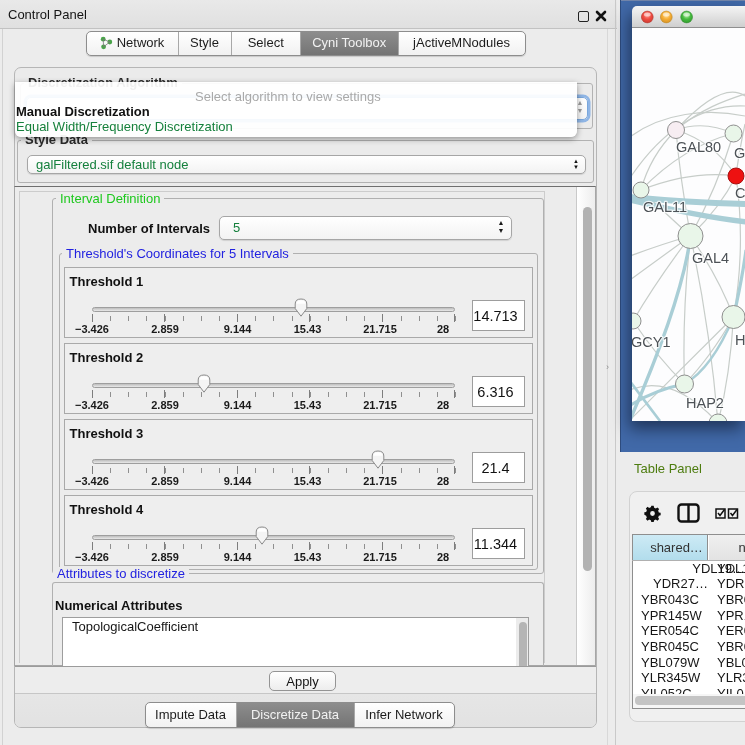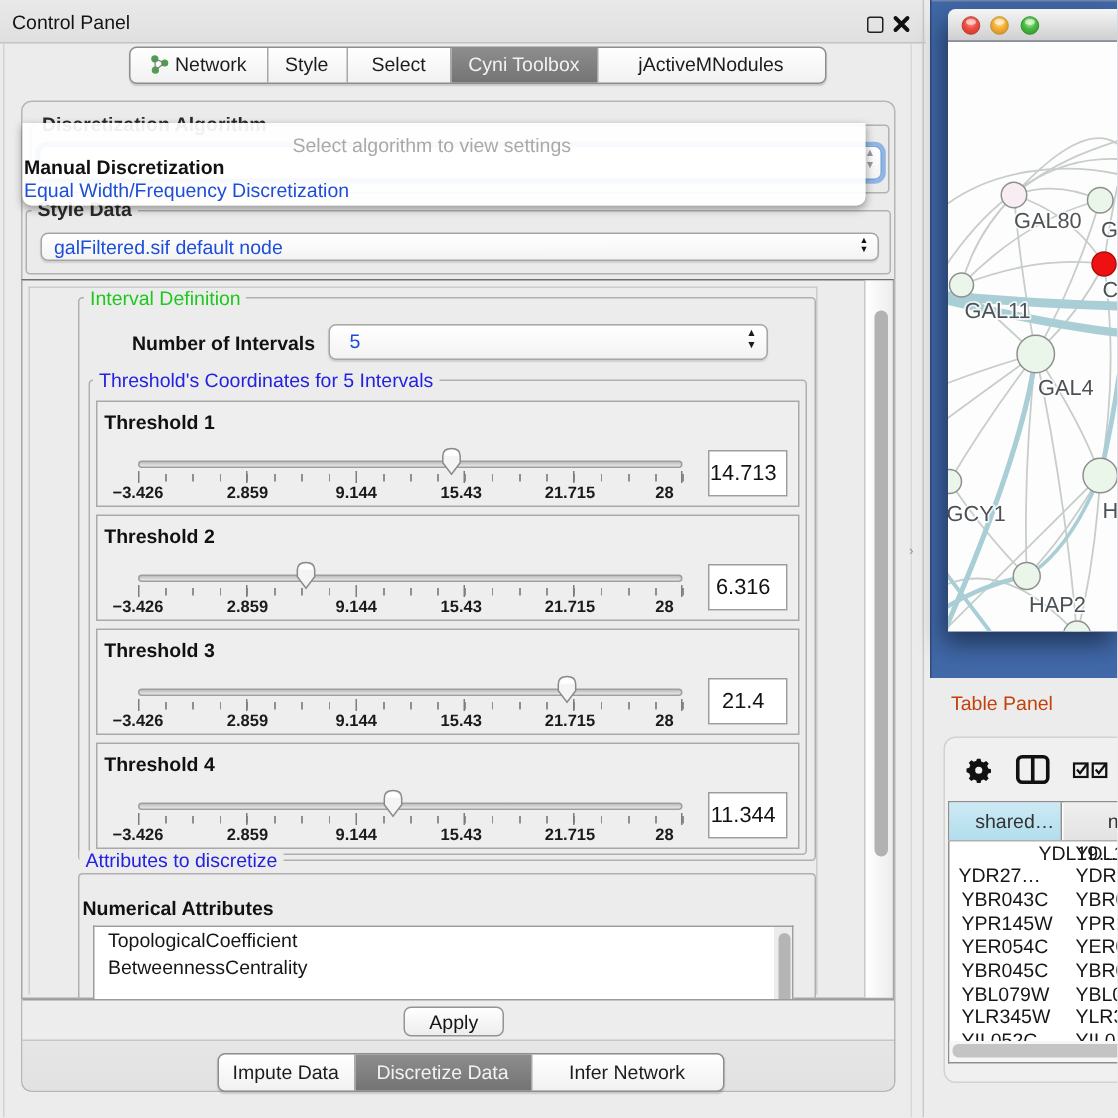--- a/index.html
+++ b/index.html
@@ -1,19 +1,19 @@
 <!DOCTYPE html>
 <html><head>
 <meta charset="utf-8">
 <style>
 html,body{margin:0;padding:0;}
 body{width:745px;height:745px;overflow:hidden;font-family:"Liberation Sans",sans-serif;background:#ececec;}
 #page{position:relative;width:745px;height:745px;overflow:hidden;background:#ececec;}
 .ab{position:absolute;}
-.t13{font-size:13px;color:#1d4ed8;line-height:15px;white-space:nowrap;}
+.t13{font-size:13px;color:#15803d;line-height:15px;white-space:nowrap;}
 .b13{font-size:13px;font-weight:bold;color:#111;line-height:15px;white-space:nowrap;}
 .gbox{position:absolute;border:1px solid #b2b2b2;border-radius:3px;}
 .glab{position:absolute;background:#ececec;padding:0 4px;font-size:13px;line-height:14px;white-space:nowrap;}
 .combo{position:absolute;background:linear-gradient(#ffffff,#f3f3f3);border:1px solid #a6a6a6;border-radius:5px;box-shadow:0 1px 1px rgba(0,0,0,0.12);}
 .seg{position:absolute;background:linear-gradient(#ffffff,#f1f1f1);border:1px solid #8d8d8d;border-radius:5px;box-shadow:0 1px 1px rgba(0,0,0,0.15);display:flex;}
 .seg .s{font-size:13px;color:#1c1c1c;text-align:center;line-height:22px;border-right:1px solid #a8a8a8;white-space:nowrap;}
 .seg .s:last-child{border-right:none;}
 .seg .on{background:linear-gradient(#8d8d8d,#747474);color:#f2f2f2;}
 .tbox{position:absolute;left:63.5px;width:467px;height:69px;border:1px solid #a9a9a9;background:#eeeeee;}
 .tlab{position:absolute;left:5px;top:6px;font-size:13px;font-weight:bold;color:#111;}
@@ -50,21 +50,21 @@
 <div class="seg" style="left:85.5px;top:30.5px;height:23px;">
   <div class="s" style="width:91px;"><svg width="13" height="14" viewBox="0 0 13 14" style="vertical-align:-3px;margin-right:4px;">
           <circle cx="3.2" cy="3.2" r="2.4" fill="#49a349"></circle>
           <circle cx="9.8" cy="6" r="2.4" fill="#49a349"></circle>
           <circle cx="3.6" cy="10.8" r="2.4" fill="#49a349"></circle>
           <path d="M3.2 3.2 L9.8 6 L3.6 10.8 M3.2 3.2 L3.6 10.8" stroke="#7a7a7a" stroke-width="0.8" fill="none"></path>
         </svg>Network</div>
   <div class="s" style="width:52px;">Style</div>
   <div class="s" style="width:68.5px;">Select</div>
   <div class="s on" style="width:96.5px;">Cyni Toolbox</div>
-  <div class="s" style="width:151px;">jActiveMNodules</div>
+  <div class="s" style="width:126px;">jActiveMNodules</div>
 </div>
 
 <div class="gbox" style="left:20px;top:82.5px;width:571px;height:44px;"></div>
 <div class="glab b13" style="left:24px;top:75.5px;background:#ebebeb;color:#2b2b2b;">Discretization Algorithm</div>
 
 <div class="combo" style="left:26px;top:96.5px;width:560px;height:21px;box-shadow:0 0 0 2.5px rgba(120,168,228,0.8);border-color:#79a7dd;"></div>
 <div class="ab" style="left:576px;top:99px;width:8px;font-size:7px;line-height:8px;color:#9a9a9a;text-align:center;">▲<br>▼</div>
 
 <div class="gbox" style="left:16.5px;top:140px;width:575px;height:41px;"></div>
 <div class="glab" style="left:21px;top:133px;background:#ebebeb;color:#2b2b2b;font-weight:bold;">Style Data</div>
@@ -177,33 +177,32 @@
         <path d="M3.4 5.8 Q3.4 2.2 8 2.2 Q12.6 2.2 12.6 5.8 Z" fill="#ffffff"></path>
       </svg>
   <div class="vbox">11.344</div>
 </div>
 
 <div class="gbox" style="left:52px;top:582px;width:490px;height:86px;border-bottom:none;border-color:#b0b0b0;"></div>
 <div class="glab" style="left:53px;top:567px;color:#2222e0;">Attributes to discretize</div>
 <div class="ab b13" style="left:55px;top:598px;">Numerical Attributes</div>
 <div class="ab" style="left:62px;top:617px;width:466.5px;height:48.5px;background:#ffffff;border:1px solid #9d9d9d;border-bottom:none;box-sizing:border-box;overflow:hidden;">
   <div class="lrow">TopologicalCoefficient</div>
-  <div class="lrow">BetweennessCentrality</div>
 </div>
 <div class="ab" style="left:515.5px;top:618px;width:12px;height:47.5px;background:#ececec;"></div>
 <div class="ab" style="left:518.5px;top:622px;width:8.5px;height:43.5px;background:#b5b5b5;border-radius:4px 4px 0 0;"></div>
 
 <div class="ab" style="left:15px;top:666px;width:581px;height:28px;background:#ededed;border-top:1px solid #9b9b9b;border-bottom:1px solid #c6c6c6;box-sizing:border-box;"></div>
 <div class="ab" style="left:269px;top:670.5px;width:67px;height:20.5px;background:linear-gradient(#ffffff,#ededed);border:1px solid #949494;border-radius:5px;box-sizing:border-box;text-align:center;font-size:13px;line-height:19px;color:#141414;">Apply</div>
 <div class="ab" style="left:15px;top:694px;width:581px;height:33px;background:linear-gradient(#e6e6e6,#e2e2e2);border-radius:0 0 6px 6px;"></div>
 
 <div class="seg" style="left:144.5px;top:702px;height:24px;">
   <div class="s" style="width:90px;line-height:23px;">Impute Data</div>
   <div class="s on" style="width:117px;line-height:23px;">Discretize Data</div>
-  <div class="s" style="width:127px;line-height:23px;">Infer Network</div>
+  <div class="s" style="width:99px;line-height:23px;">Infer Network</div>
 </div>
 
 <div class="ab" style="left:15px;top:81.5px;width:561.5px;height:55px;background:rgba(255,255,255,0.93);border-radius:0 0 6px 6px;box-shadow:0 2px 6px rgba(0,0,0,0.38);"></div>
 <div class="ab" style="left:195px;top:88.5px;font-size:13px;color:#a9a9a9;white-space:nowrap;">Select algorithm to view settings</div>
 <div class="ab b13" style="left:16px;top:103.5px;">Manual Discretization</div>
 <div class="ab t13" style="left:16px;top:118.5px;">Equal Width/Frequency Discretization</div>
 
 <div class="ab" style="left:620px;top:0;width:125px;height:452px;background:#4169a8;border-top:1px solid #7386ab;box-sizing:border-box;"></div>
 <div class="ab" style="left:620px;top:0;width:1px;height:452px;background:#2e4c7e;"></div>
 
@@ -292,21 +291,21 @@
 <text x="11" y="184">GAL11</text>
 <text x="60" y="235">GAL4</text>
 <text x="-1" y="319">GCY1</text>
 <text x="103" y="317">HI</text>
 <text x="54" y="380">HAP2</text>
 </g>
 </svg>
 </div>
 
 <div class="ab" style="left:617px;top:452px;width:128px;height:293px;background:#ececec;"></div>
-<div class="ab t13" style="left:634px;top:461px;color:#c2410c;">Table Panel</div>
+<div class="ab t13" style="left:634px;top:461px;color:#4d7c0f;">Table Panel</div>
 <div class="ab" style="left:629px;top:491px;width:130px;height:231px;background:#f0f0f0;border:1px solid #d2d2d2;border-radius:8px;box-sizing:border-box;"></div>
 
 <svg class="ab" style="left:644px;top:505px;" width="17" height="17" viewBox="0 0 20 20">
       <path fill="#111" d="M8.6 1h2.8l.5 2.2a7 7 0 0 1 2 .8l1.9-1.2 2 2-1.2 1.9c.36.62.63 1.29.8 2l2.2.5v2.8l-2.2.5a7 7 0 0 1-.8 2l1.2 1.9-2 2-1.9-1.2a7 7 0 0 1-2 .8l-.5 2.2H8.6l-.5-2.2a7 7 0 0 1-2-.8l-1.9 1.2-2-2 1.2-1.9a7 7 0 0 1-.8-2L.4 11.4V8.6l2.2-.5a7 7 0 0 1 .8-2L2.2 4.2l2-2L6.1 3.4a7 7 0 0 1 2-.8zM10 7.2a2.8 2.8 0 1 0 0 5.6 2.8 2.8 0 0 0 0-5.6z"></path>
     </svg>
 <svg class="ab" style="left:677px;top:503px;" width="23" height="20" viewBox="0 0 23 20">
       <rect x="1.5" y="1.5" width="20" height="17" rx="3" fill="none" stroke="#111" stroke-width="2.4"></rect>
       <path d="M11.5 1.5v17" stroke="#111" stroke-width="2.4"></path>
     </svg>
 <svg class="ab" style="left:715px;top:508px;" width="24" height="11" viewBox="0 0 24 11">
@@ -314,21 +313,21 @@
         <rect x="1" y="1" width="9" height="9"></rect>
         <rect x="13.5" y="1" width="9" height="9"></rect>
         <path d="M3 5l2 2.5L9.5 1.5M15.5 5l2 2.5L22 1.5"></path>
       </g>
     </svg>
 
 <div class="ab" style="left:631.5px;top:533.5px;width:114px;height:175px;background:#ffffff;border:1px solid #8e8e8e;border-right:none;box-sizing:border-box;"></div>
 <div class="ab" style="left:632.5px;top:534.5px;width:75px;height:25.5px;background:linear-gradient(#cdeaf5,#b2ddec);border-right:1px solid #8e8e8e;box-sizing:border-box;font-size:13px;color:#333;text-align:center;text-indent:14px;line-height:25px;">shared…</div>
 <div class="ab" style="left:708.5px;top:534.5px;width:37px;height:25.5px;background:linear-gradient(#efefef,#e3e3e3);font-size:13px;color:#333;line-height:25px;padding-left:30px;box-sizing:border-box;">n</div>
 <div class="trow" style="top:560.5px;text-align:right;"><span style="margin-left:9px;">YDL19…</span><span style="position:absolute;left:85px;">YDL1</span></div>
-<div class="trow" style="top:576.2px;"><span style="margin-left:7px;">YDR27…</span><span style="position:absolute;left:85px;">YDR2</span></div>
+<div class="trow" style="top:576.2px;"><span style="margin-left:21px;">YDR27…</span><span style="position:absolute;left:85px;">YDR2</span></div>
 <div class="trow" style="top:591.9000000000001px;"><span style="margin-left:9px;">YBR043C</span><span style="position:absolute;left:85px;">YBR0</span></div>
 <div class="trow" style="top:607.6000000000001px;"><span style="margin-left:9px;">YPR145W</span><span style="position:absolute;left:85px;">YPR1</span></div>
 <div class="trow" style="top:623.3000000000002px;"><span style="margin-left:9px;">YER054C</span><span style="position:absolute;left:85px;">YER0</span></div>
 <div class="trow" style="top:639.0000000000002px;"><span style="margin-left:9px;">YBR045C</span><span style="position:absolute;left:85px;">YBR0</span></div>
 <div class="trow" style="top:654.7000000000003px;"><span style="margin-left:9px;">YBL079W</span><span style="position:absolute;left:85px;">YBL0</span></div>
 <div class="trow" style="top:670.4000000000003px;"><span style="margin-left:9px;">YLR345W</span><span style="position:absolute;left:85px;">YLR3</span></div>
 <div class="trow" style="top:686.1000000000004px;"><span style="margin-left:9px;">YIL052C</span><span style="position:absolute;left:85px;">YIL0</span></div>
 <div class="ab" style="left:632px;top:559.5px;width:113px;height:1px;background:#b0b0b0;"></div>
 
 <div class="ab" style="left:632.5px;top:693.5px;width:112px;height:14px;background:#f6f6f6;"></div>

